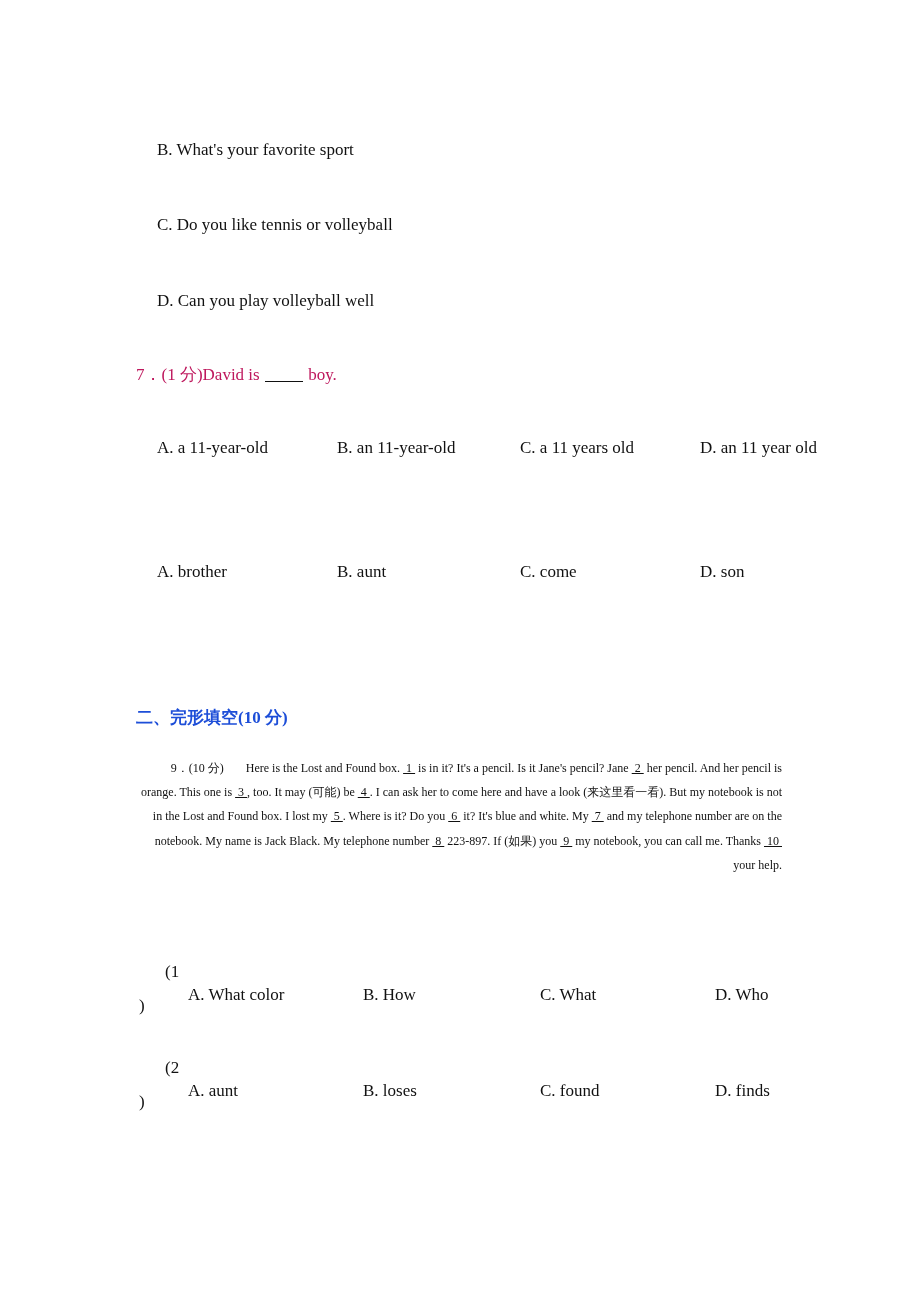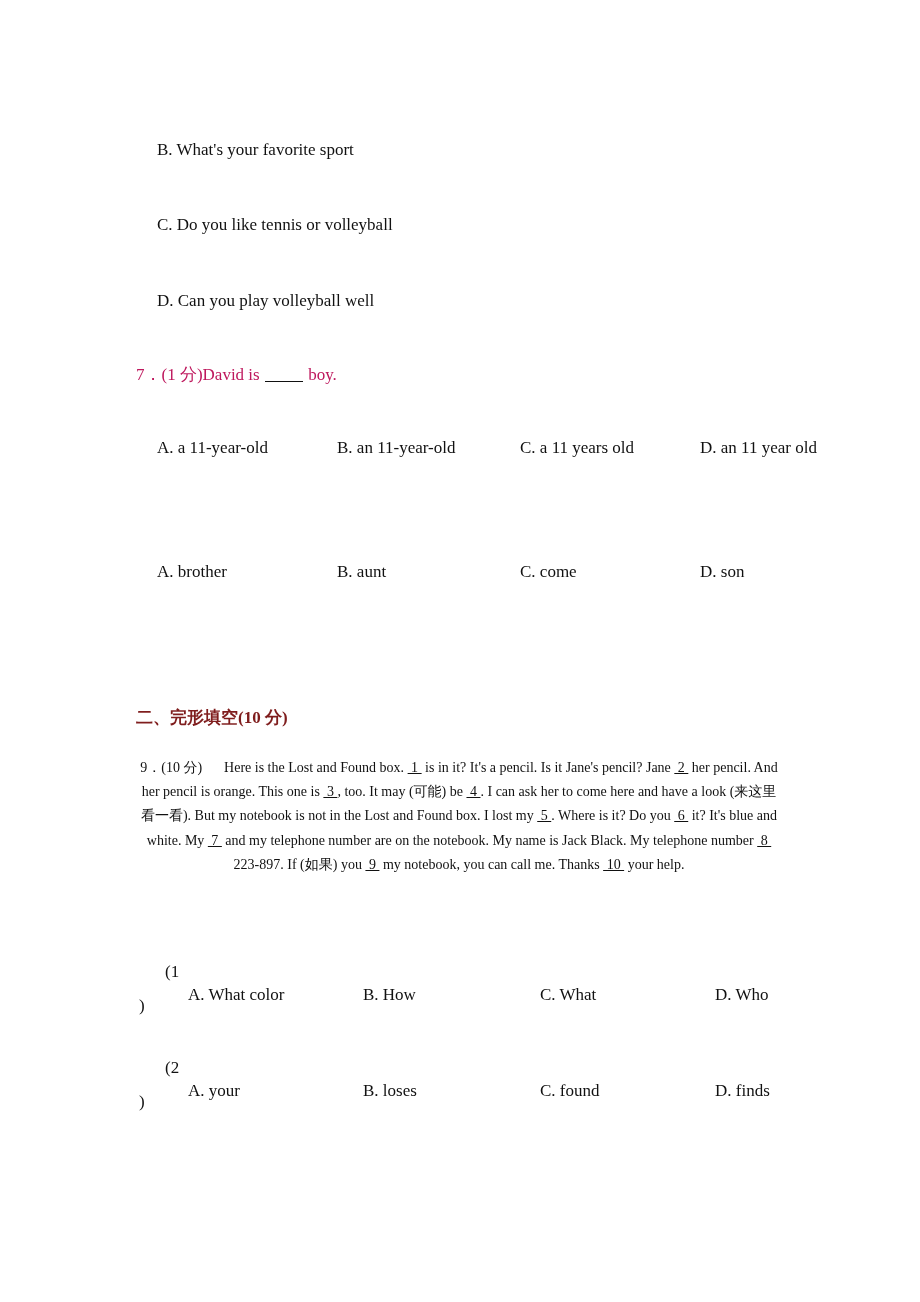--- a/index.html
+++ b/index.html
@@ -76,32 +76,32 @@
   }
 
   
   .section-heading {
     position: absolute;
     left: 136px;
     white-space: pre;
     font-weight: bold;
     font-size: 17px;
     line-height: 24px;
-    color: #7f1d1d;
+    color: #1d4ed8;
   }
 
   
   .passage {
     position: absolute;
     left: 136px;
     top: 756px;
     width: 646px;
-    font-size: 14px;
+    font-size: 12px;
     line-height: 24.2px;
-    text-align: center;
+    text-align: right;
     color: #111111;
   }
   .passage .qnum {
     white-space: pre;
   }
   .passage .gap {
     text-decoration: underline;
     white-space: pre;
   }
   .lead-indent {
@@ -164,19 +164,19 @@
     <span class="opt c0">A. What color</span>
     <span class="opt c1">B. How</span>
     <span class="opt c2">C. What</span>
     <span class="opt c3">D. Who</span>
   </div>
 
   <div class="marker-open" style="left:165px; top:1058px;">(2</div>
   <div class="marker-close" style="left:139px; top:1092px;">)</div>
 
   <div class="opt-row cloze" style="top:1078px;">
-    <span class="opt c0">A. your</span>
+    <span class="opt c0">A. aunt</span>
     <span class="opt c1">B. loses</span>
     <span class="opt c2">C. found</span>
     <span class="opt c3">D. finds</span>
   </div>
 
 </div>
 
 </body></html>

